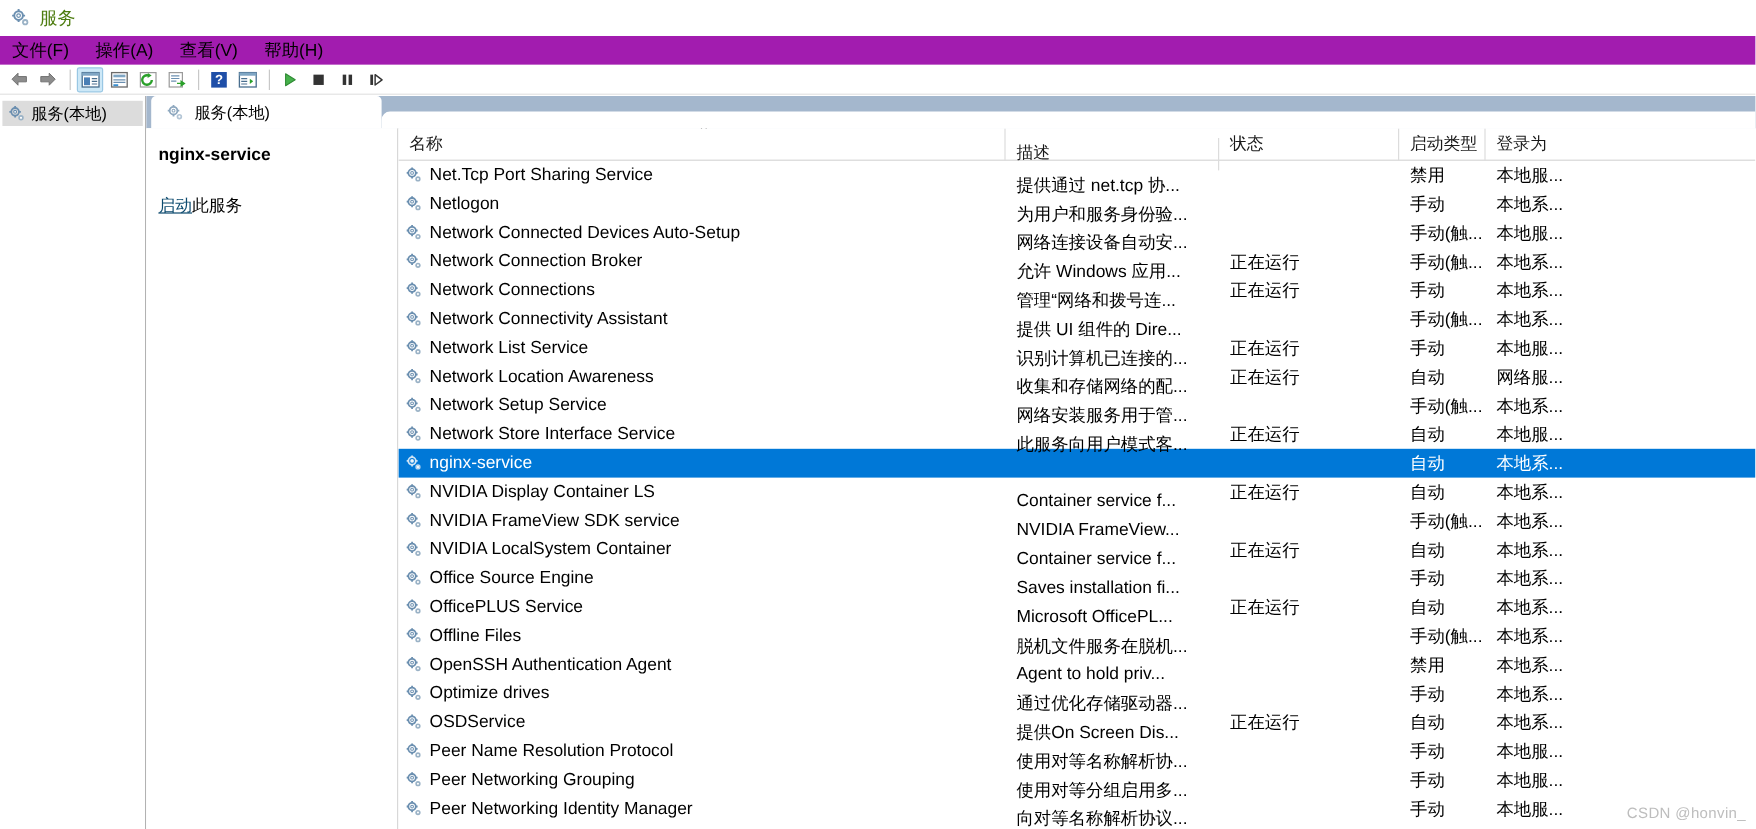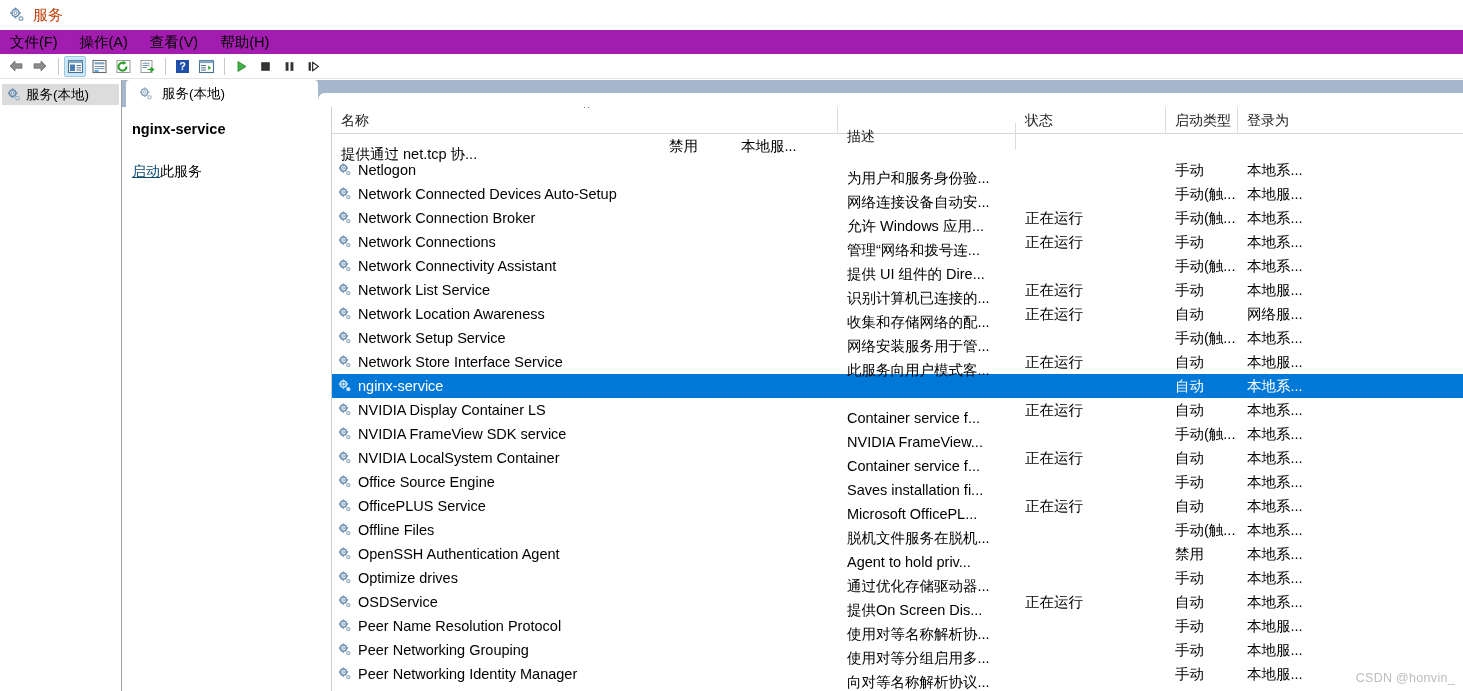--- a/index.html
+++ b/index.html
@@ -12,21 +12,21 @@
   * { box-sizing: border-box; }
 
   .app { width: 1463px; height: 691px; position: relative; background:#fff; }
 
   
   .titlebar {
     height: 30px;
     display: flex; align-items: center;
     padding-left: 8px;
     background: #ffffff;
-    font-size: 15px; color: #c2410c;
+    font-size: 15px; color: #4d7c0f;
   }
   .titlebar .tb-icon { width:18px; height:18px; margin-right:7px; flex:none; }
   .titlebar .tb-text { font-size:15px; }
 
   
   .menubar {
     height: 24px;
     display: flex; align-items: center;
     padding-left: 10px;
     background: #a21caf;
@@ -144,20 +144,21 @@
     flex: 1;
     height: 584px;
     position: relative;
     background:#fff;
     overflow: hidden;
   }
   .lv-header {
     display:flex; height: 27px;
     border-bottom: 1px solid #d6d6d6;
     position: relative;
+    align-items: center;
   }
   .lv-header .hcell {
     display:flex; align-items:center;
     font-size: 14px; color:#1a1a1a;
     padding-left: 9px;
     border-right: 1px solid #dcdcdc;
     height: 27px;
     position: relative;
     white-space: nowrap;
   }
@@ -404,20 +405,35 @@
             <div class="hcell col-start">
               <span>启动类型</span>
             </div>
             <div class="hcell col-logon noborder">
               <span>登录为</span>
             </div>
           </div>
 
           <div class="lv-rows" id="rows">
               <div class="lv-row">
+                <div class="cell name col-name">
+                  <span class="row-icon"><svg width="16" height="16" viewBox="0 0 16 16">
+                      <circle cx="6.4" cy="6.1" r="3.1" fill="none" stroke="#6b8fb0" stroke-width="1.5"></circle>
+                      <circle cx="6.4" cy="6.1" r="1.15" fill="#fff" stroke="#6b8fb0" stroke-width="0.85"></circle>
+                      <g stroke="#6b8fb0" stroke-width="1.5">
+                        <line x1="6.4" y1="1.5" x2="6.4" y2="2.9"></line>
+                        <line x1="6.4" y1="9.4" x2="6.4" y2="10.8"></line>
+                        <line x1="1.9" y1="6.1" x2="3.3" y2="6.1"></line>
+                        <line x1="9.6" y1="6.1" x2="11" y2="6.1"></line>
+                      </g>
+                      <circle cx="11.3" cy="11.1" r="2.2" fill="#9ab2c6"></circle>
+                      <circle cx="11.3" cy="11.1" r="0.85" fill="#fff"></circle>
+                    </svg></span>
+                  <span>Net.Tcp Port Sharing Service</span>
+                </div>
                 <div class="cell desc col-desc">
                   <span>提供通过 net.tcp 协...</span>
                 </div>
                 <div class="cell status col-status">
                   <span></span>
                 </div>
                 <div class="cell start col-start">
                   <span>禁用</span>
                 </div>
                 <div class="cell logon col-logon">

